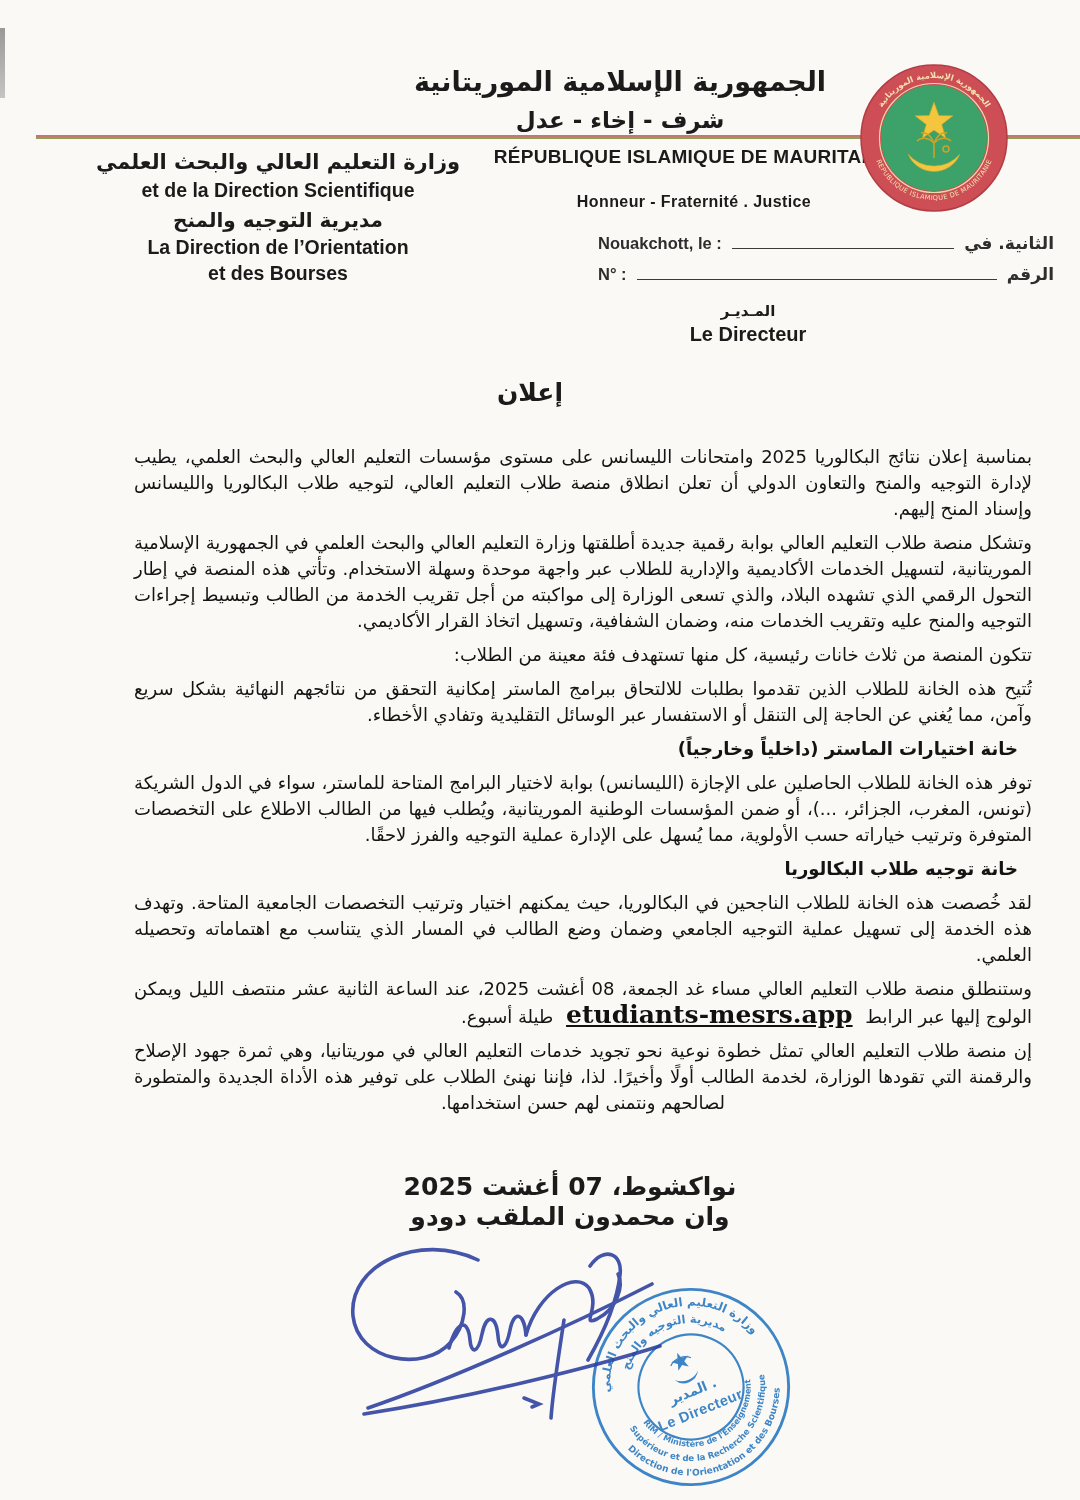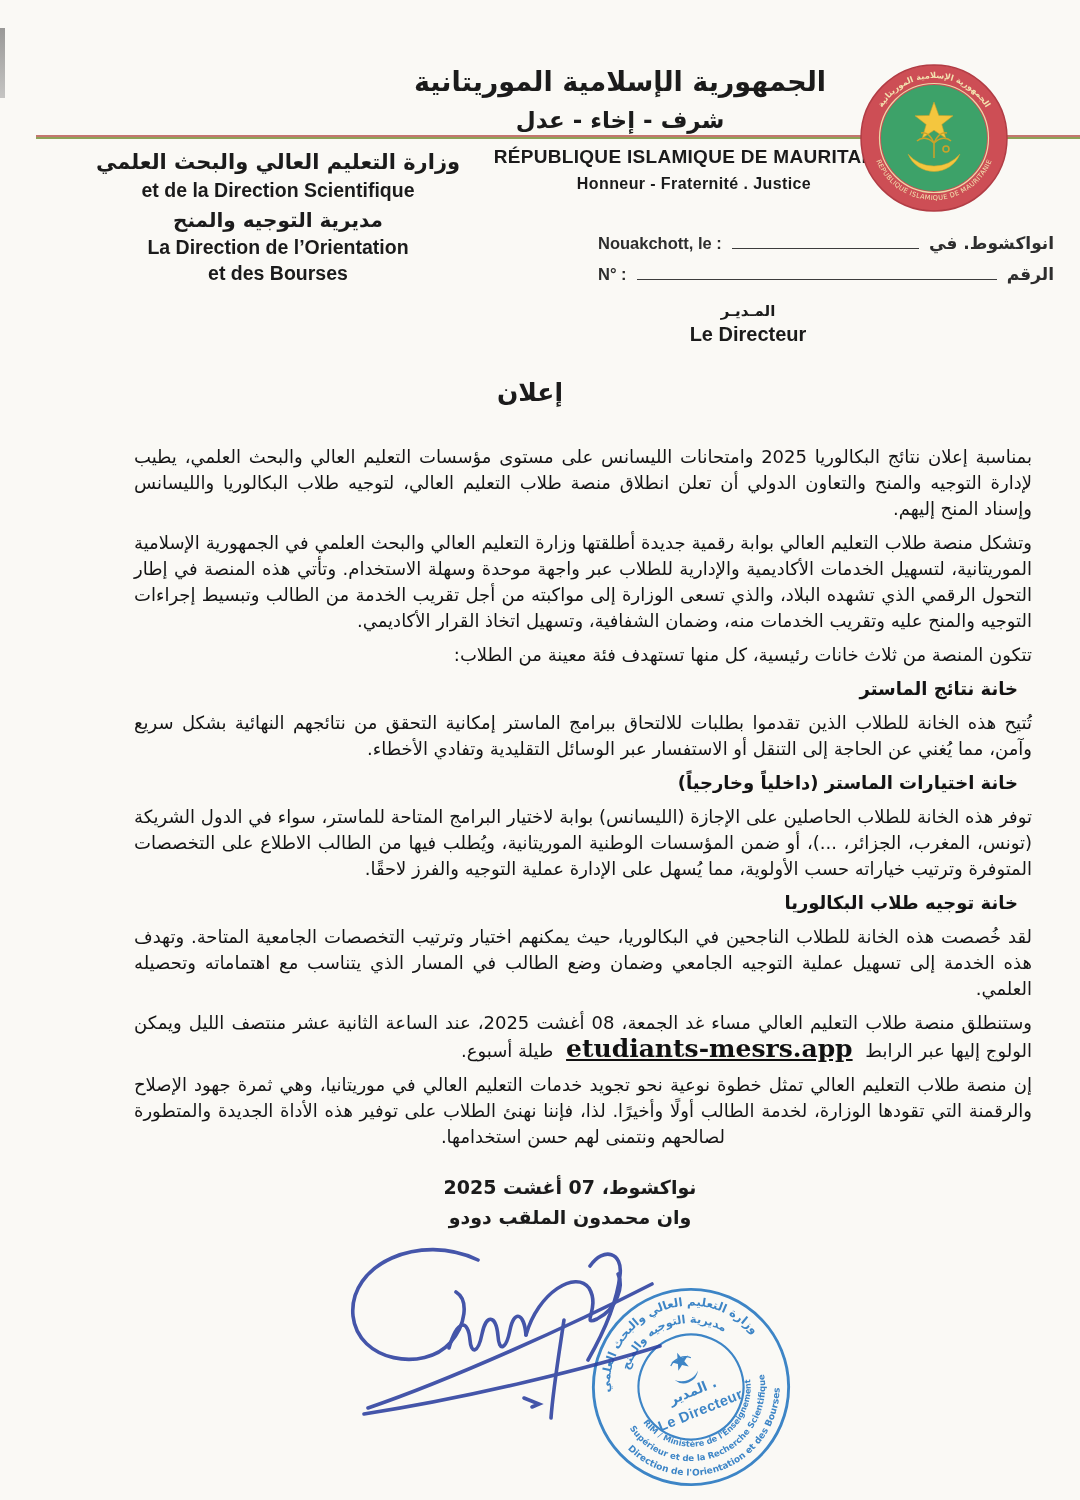--- a/index.html
+++ b/index.html
@@ -18,21 +18,21 @@
     font-size:23px;font-weight:bold;}
   .divider{position:absolute;top:135px;left:36px;right:0;height:4px;z-index:1;
     background:linear-gradient(#c4766f 0 42%,#8ea257 42% 100%);}
   .org-block{position:absolute;top:150px;left:84px;width:388px;text-align:center;z-index:2;}
   .org-ar1{font-size:21px;font-weight:bold;margin-bottom:3px;}
   .org-fr{font-family:"Liberation Sans",sans-serif;font-size:19.5px;font-weight:bold;line-height:26px;}
   .org-ar2{font-size:20px;font-weight:bold;margin-top:5px;margin-bottom:2px;}
   .republic{position:absolute;top:146px;left:468px;width:452px;text-align:center;
     font-family:"Liberation Sans",sans-serif;z-index:2;}
   .republic-title{font-size:19px;font-weight:bold;letter-spacing:.3px;}
-  .republic-motto{font-size:16px;font-weight:bold;margin-top:7px;letter-spacing:.4px;}
+  .republic-motto{font-size:16px;font-weight:bold;margin-top:25px;letter-spacing:.4px;}
   .seal{position:absolute;left:858px;top:62px;width:152px;height:152px;z-index:3;}
 
   .ref-block{position:absolute;top:233px;left:556px;width:498px;z-index:2;}
   .ref-row{display:flex;align-items:flex-end;margin-bottom:11px;}
   .ref-fr{font-family:"Liberation Sans",sans-serif;font-weight:bold;font-size:16.5px;
     white-space:nowrap;color:#2e2e2e;margin-left:42px;}
   .ref-line{flex:1;border-bottom:1.6px solid #3c3c3c;margin:0 10px 4px 10px;height:2px;}
   .ref-ar{font-weight:bold;font-size:17px;white-space:nowrap;color:#2e2e2e;}
 
   .director{position:absolute;top:302px;left:646px;width:204px;text-align:center;}
@@ -46,21 +46,21 @@
   .doc-body{position:absolute;top:436px;right:68px;left:126px;direction:rtl;
     text-align:justify;font-size:18px;line-height:26px;color:#141414;}
   .doc-body p{margin:8px;}
   .khana{font-weight:bold;padding-right:14px;}
   .site-link{font-family:"DejaVu Serif",serif;font-weight:bold;font-size:25px;
     text-decoration:underline;direction:ltr;unicode-bidi:embed;padding:0 7px;color:#111;}
   .center-last{text-align-last:center;}
 
   
   .signoff{position:absolute;top:1172px;left:398px;width:344px;text-align:center;
-    font-weight:bold;font-size:19px;line-height:30px;}
+    font-weight:bold;font-size:25px;line-height:30px;}
   .signature-svg{position:absolute;left:328px;top:1230px;width:352px;height:212px;z-index:4;}
   .stamp{position:absolute;left:566px;top:1274px;width:250px;height:226px;
     transform:rotate(-22deg);opacity:.92;z-index:3;}
 </style>
 </head>
 <body>
 
 <div class="page">
   <div class="scan-mark"></div>
 
@@ -104,41 +104,40 @@
 
   <div class="republic">
     <div class="republic-title">RÉPUBLIQUE ISLAMIQUE DE MAURITANIE</div>
     <div class="republic-motto">Honneur - Fraternité . Justice</div>
   </div>
 
   <div class="ref-block">
     <div class="ref-row">
       <span class="ref-fr">Nouakchott, le :</span>
       <span class="ref-line"></span>
-      <span class="ref-ar">انواكشوط. في</span>
+      <span class="ref-ar">الثانية. في</span>
     </div>
     <div class="ref-row">
       <span class="ref-fr">N° :</span>
       <span class="ref-line"></span>
       <span class="ref-ar">الرقم</span>
     </div>
   </div>
 
   <div class="director">
     <div class="director-ar">المـديـر</div>
     <div class="director-fr">Le Directeur</div>
   </div>
 
   <div class="doc-title">إعلان</div>
 
   <div class="doc-body">
     <p>بمناسبة إعلان نتائج البكالوريا 2025 وامتحانات الليسانس على مستوى مؤسسات التعليم العالي والبحث العلمي، يطيب لإدارة التوجيه والمنح والتعاون الدولي أن تعلن انطلاق منصة طلاب التعليم العالي، لتوجيه طلاب البكالوريا والليسانس وإسناد المنح إليهم.</p>
     <p>وتشكل منصة طلاب التعليم العالي بوابة رقمية جديدة أطلقتها وزارة التعليم العالي والبحث العلمي في الجمهورية الإسلامية الموريتانية، لتسهيل الخدمات الأكاديمية والإدارية للطلاب عبر واجهة موحدة وسهلة الاستخدام. وتأتي هذه المنصة في إطار التحول الرقمي الذي تشهده البلاد، والذي تسعى الوزارة إلى مواكبته من أجل تقريب الخدمة من الطالب وتبسيط إجراءات التوجيه والمنح عليه وتقريب الخدمات منه، وضمان الشفافية، وتسهيل اتخاذ القرار الأكاديمي.</p>
     <p>تتكون المنصة من ثلاث خانات رئيسية، كل منها تستهدف فئة معينة من الطلاب:</p>
-    <p class="khana">خانة نتائج الماستر</p>
     <p>تُتيح هذه الخانة للطلاب الذين تقدموا بطلبات للالتحاق ببرامج الماستر إمكانية التحقق من نتائجهم النهائية بشكل سريع وآمن، مما يُغني عن الحاجة إلى التنقل أو الاستفسار عبر الوسائل التقليدية وتفادي الأخطاء.</p>
     <p class="khana">خانة اختيارات الماستر (داخلياً وخارجياً)</p>
     <p>توفر هذه الخانة للطلاب الحاصلين على الإجازة (الليسانس) بوابة لاختيار البرامج المتاحة للماستر، سواء في الدول الشريكة (تونس، المغرب، الجزائر، ...)، أو ضمن المؤسسات الوطنية الموريتانية، ويُطلب فيها من الطالب الاطلاع على التخصصات المتوفرة وترتيب خياراته حسب الأولوية، مما يُسهل على الإدارة عملية التوجيه والفرز لاحقًا.</p>
     <p class="khana">خانة توجيه طلاب البكالوريا</p>
     <p>لقد خُصصت هذه الخانة للطلاب الناجحين في البكالوريا، حيث يمكنهم اختيار وترتيب التخصصات الجامعية المتاحة. وتهدف هذه الخدمة إلى تسهيل عملية التوجيه الجامعي وضمان وضع الطالب في المسار الذي يتناسب مع اهتماماته وتحصيله العلمي.</p>
     <p>
       <span>وستنطلق منصة طلاب التعليم العالي مساء غد الجمعة، 08 أغشت 2025، عند الساعة الثانية عشر منتصف الليل ويمكن الولوج إليها عبر الرابط</span>
       <span class="site-link">etudiants-mesrs.app</span>
       <span>طيلة أسبوع.</span>
     </p>

